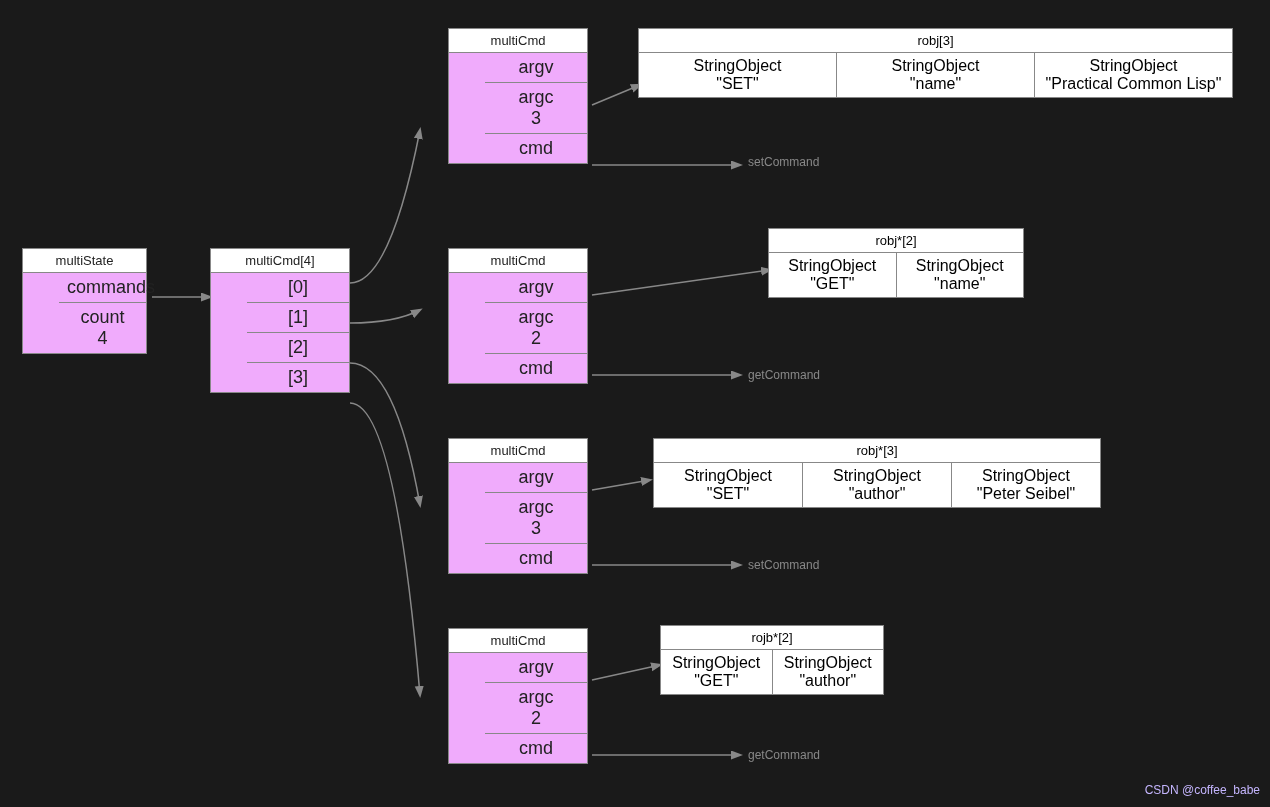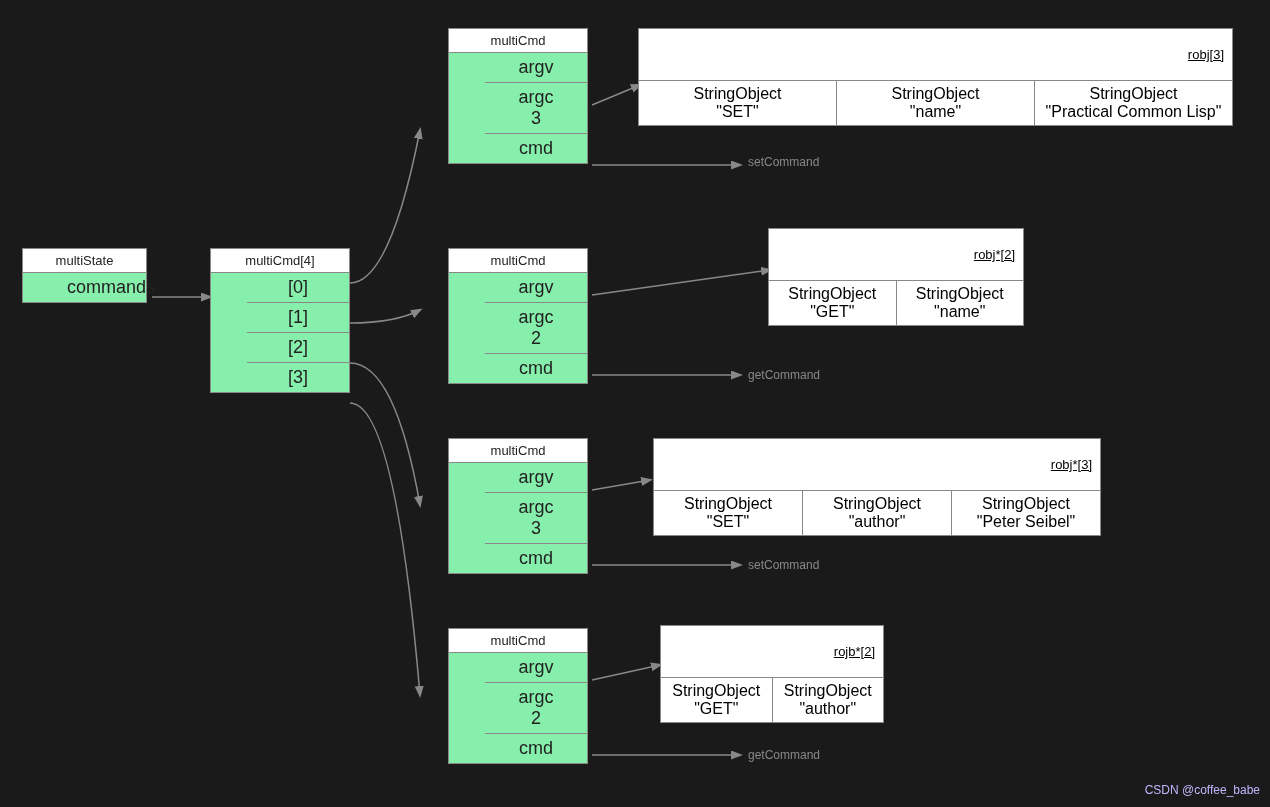--- a/index.html
+++ b/index.html
@@ -12,21 +12,21 @@
       position: relative;
     }
     .diagram-container {
       position: absolute;
       top: 0; left: 0;
       width: 1270px;
       height: 807px;
     }
     .box {
       position: absolute;
-      background: #86efac;
+      background: #f0abfc;
       border: 1.5px solid #888;
       text-align: center;
       font-size: 13px;
       color: #222;
     }
     .box-title {
       padding: 4px 8px;
       border-bottom: 1.5px solid #888;
       font-size: 13px;
       background: #fff;
@@ -39,25 +39,24 @@
     }
     .box-row:last-child {
       border-bottom: none;
     }
     .robj-container {
       position: absolute;
       background: #fff;
       border: 1.5px solid #888;
     }
     .robj-title {
-      text-align: right;
-      padding: 18px 8px;
+      text-align: center;
+      padding: 4px 8px;
       border-bottom: 1.5px solid #888;
       font-size: 13px;
-      text-decoration: underline;
     }
     .robj-cells {
       display: flex;
     }
     .robj-cell {
       flex: 1;
       border-right: 1.5px solid #888;
       text-align: center;
       padding: 4px 6px;
       font-size: 16px;
@@ -115,20 +114,21 @@
     <defs>
       <marker id="arrow" markerWidth="8" markerHeight="8" refX="6" refY="3" orient="auto">
         <path d="M0,0 L0,6 L8,3 z" fill="#888"></path>
       </marker>
     </defs>
   </svg>
 
   <div class="box" style="left:22px; top:248px; width:125px;">
     <div class="box-title">multiState</div>
     <div class="box-row">commands</div>
+    <div class="box-row">count<br>4</div>
   </div>
 
   <div class="box" style="left:210px; top:248px; width:140px;">
     <div class="box-title">multiCmd[4]</div>
     <div class="box-row">[0]</div>
     <div class="box-row">[1]</div>
     <div class="box-row">[2]</div>
     <div class="box-row">[3]</div>
   </div>
 

